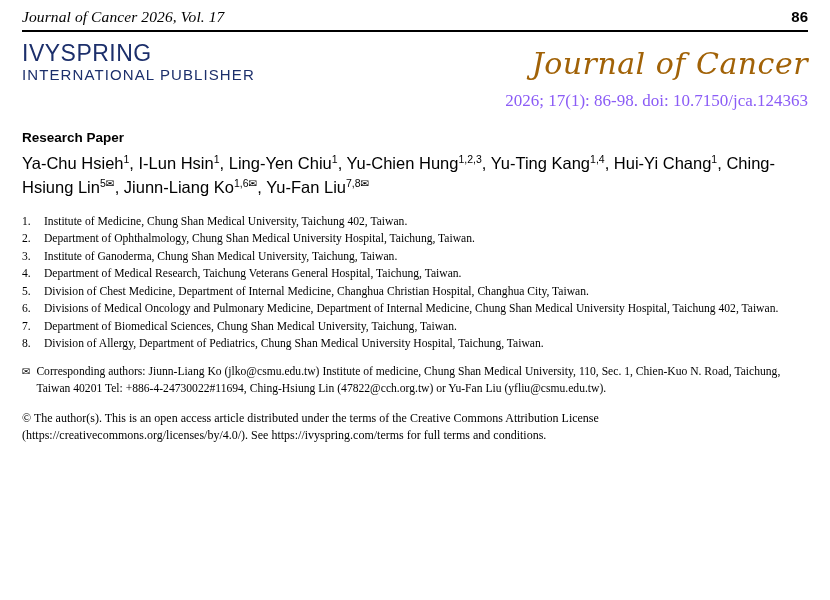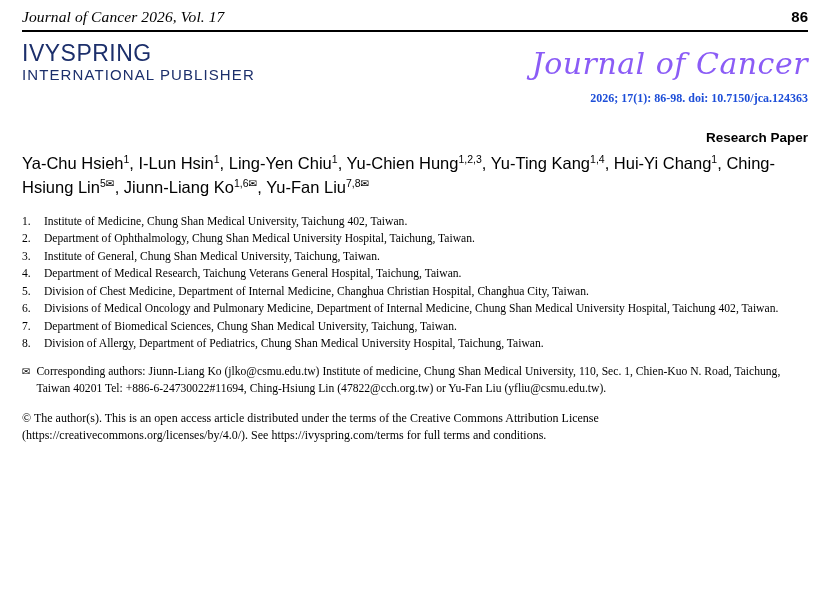--- a/index.html
+++ b/index.html
@@ -84,40 +84,38 @@
     margin-top: 2px;
   }
   .journal-block {
     text-align: right;
     padding-top: 4px;
   }
   .journal-name {
     font-family: "DejaVu Serif", serif;
     font-style: italic;
     font-size: 30px;
-    color: #8b5cf6;
+    color: #a16207;
     letter-spacing: .5px;
     white-space: nowrap;
   }
   .journal-cite {
     font-family: "Liberation Serif", serif;
-    font-size: 12px;
-    color: #1d4ed8;
+    font-size: 17px;
+    color: #8b5cf6;
     margin-top: 10px;
-    font-weight: bold;
   }
 
   
   .article-type {
     font-family: "Liberation Sans", sans-serif;
     font-size: 13.5px;
     font-weight: bold;
     margin-top: 10px;
     margin-bottom: 6px;
-    text-align: right;
   }
 
   
   .title {
     font-family: "Liberation Sans", sans-serif;
     font-size: 27.5px;
     line-height: 1.28;
     font-weight: normal;
     margin: 8px 0 0 0;
     letter-spacing: -0.2px;
@@ -215,21 +213,21 @@
       <div class="affil-row">
         <div class="affil-num">1.</div>
         <div class="affil-text">Institute of Medicine, Chung Shan Medical University, Taichung 402, Taiwan.</div>
       </div>
       <div class="affil-row">
         <div class="affil-num">2.</div>
         <div class="affil-text">Department of Ophthalmology, Chung Shan Medical University Hospital, Taichung, Taiwan.</div>
       </div>
       <div class="affil-row">
         <div class="affil-num">3.</div>
-        <div class="affil-text">Institute of General, Chung Shan Medical University, Taichung, Taiwan.</div>
+        <div class="affil-text">Institute of Ganoderma, Chung Shan Medical University, Taichung, Taiwan.</div>
       </div>
       <div class="affil-row">
         <div class="affil-num">4.</div>
         <div class="affil-text">Department of Medical Research, Taichung Veterans General Hospital, Taichung, Taiwan.</div>
       </div>
       <div class="affil-row">
         <div class="affil-num">5.</div>
         <div class="affil-text">Division of Chest Medicine, Department of Internal Medicine, Changhua Christian Hospital, Changhua City, Taiwan.</div>
       </div>
       <div class="affil-row">
@@ -241,18 +239,18 @@
         <div class="affil-text">Department of Biomedical Sciences, Chung Shan Medical University, Taichung, Taiwan.</div>
       </div>
       <div class="affil-row">
         <div class="affil-num">8.</div>
         <div class="affil-text">Division of Allergy, Department of Pediatrics, Chung Shan Medical University Hospital, Taichung, Taiwan.</div>
       </div>
     </div>
 
   <div class="corresponding">
     <span class="corr-mark">✉</span>
-    <span>Corresponding authors: Jiunn-Liang Ko (jlko@csmu.edu.tw) Institute of medicine, Chung Shan Medical University, 110, Sec. 1, Chien-Kuo N. Road, Taichung, Taiwan 40201 Tel: +886-6-24730022#11694, Ching-Hsiung Lin (47822@cch.org.tw) or Yu-Fan Liu (yfliu@csmu.edu.tw).</span>
+    <span>Corresponding authors: Jiunn-Liang Ko (jlko@csmu.edu.tw) Institute of medicine, Chung Shan Medical University, 110, Sec. 1, Chien-Kuo N. Road, Taichung, Taiwan 40201 Tel: +886-4-24730022#11694, Ching-Hsiung Lin (47822@cch.org.tw) or Yu-Fan Liu (yfliu@csmu.edu.tw).</span>
   </div>
 
   <div class="license">© The author(s). This is an open access article distributed under the terms of the Creative Commons Attribution License (https://creativecommons.org/licenses/by/4.0/). See https://ivyspring.com/terms for full terms and conditions.</div>
 
 </div>
 
 </body></html>

